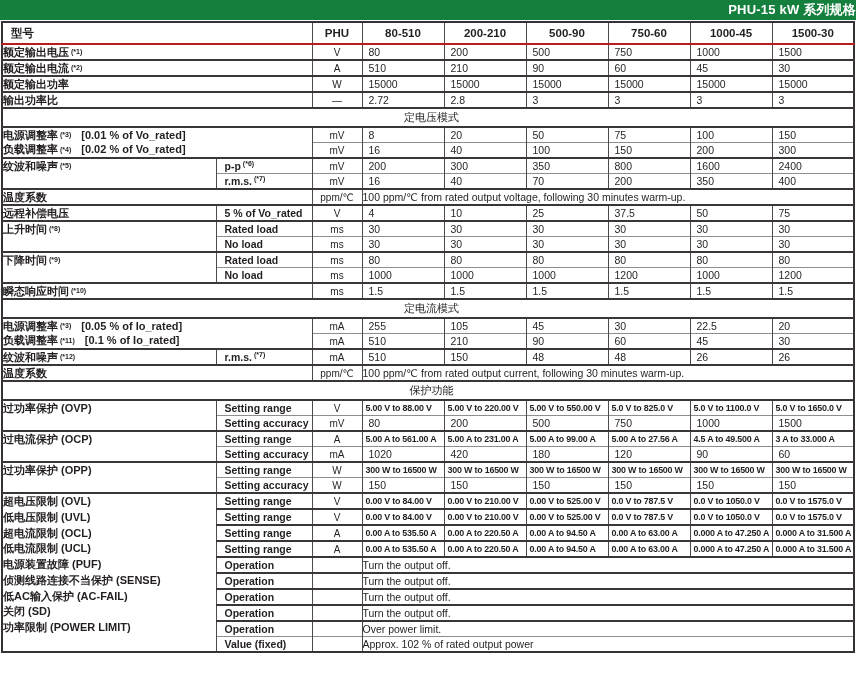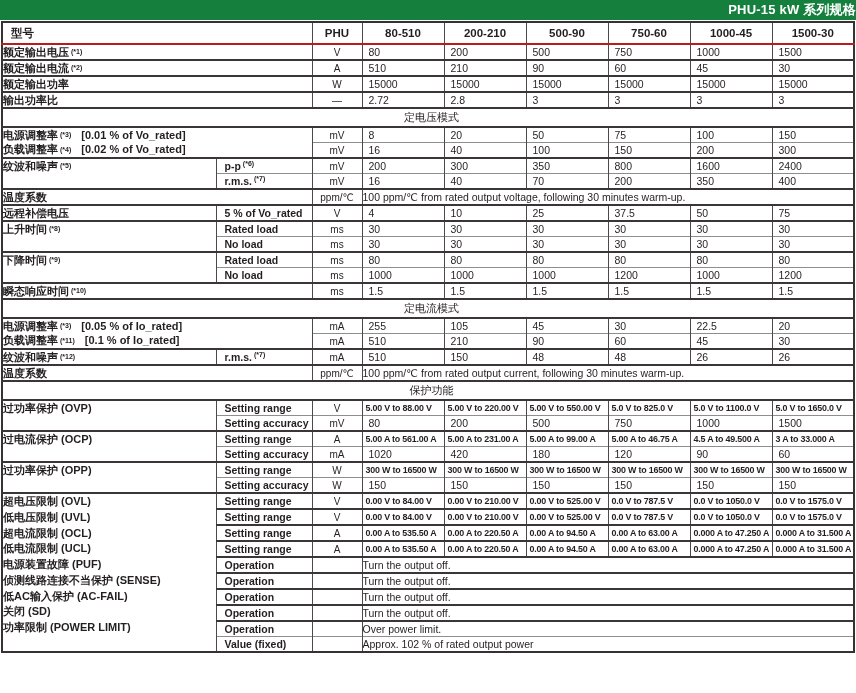--- a/index.html
+++ b/index.html
@@ -421,21 +421,21 @@
             <div class="lln">
               <span></span>
             </div>
           </div>
         </td>
         <td class="sub"><span>Setting range</span></td>
         <td class="unit">A</td>
         <td class="val small">5.00 A to 561.00 A</td>
         <td class="val small">5.00 A to 231.00 A</td>
         <td class="val small">5.00 A to 99.00 A</td>
-        <td class="val small">5.00 A to 46.75 A</td>
+        <td class="val small">5.00 A to 27.56 A</td>
         <td class="val small">4.5 A to 49.500 A</td>
         <td class="val small">3 A to 33.000 A</td>
       </tr>
       <tr class="thin">
         <td class="sub"><span>Setting accuracy</span></td>
         <td class="unit">mA</td>
         <td class="val">1020</td>
         <td class="val">420</td>
         <td class="val">180</td>
         <td class="val">120</td>

